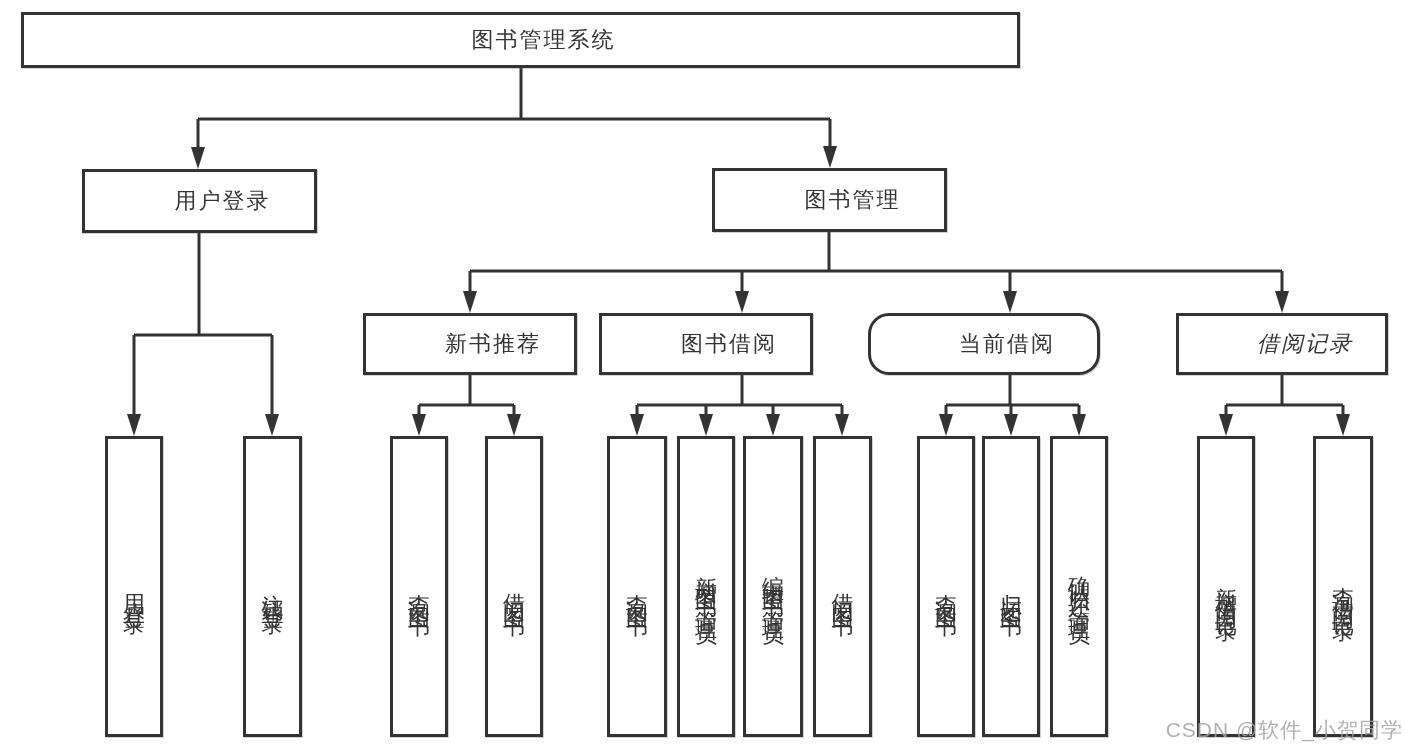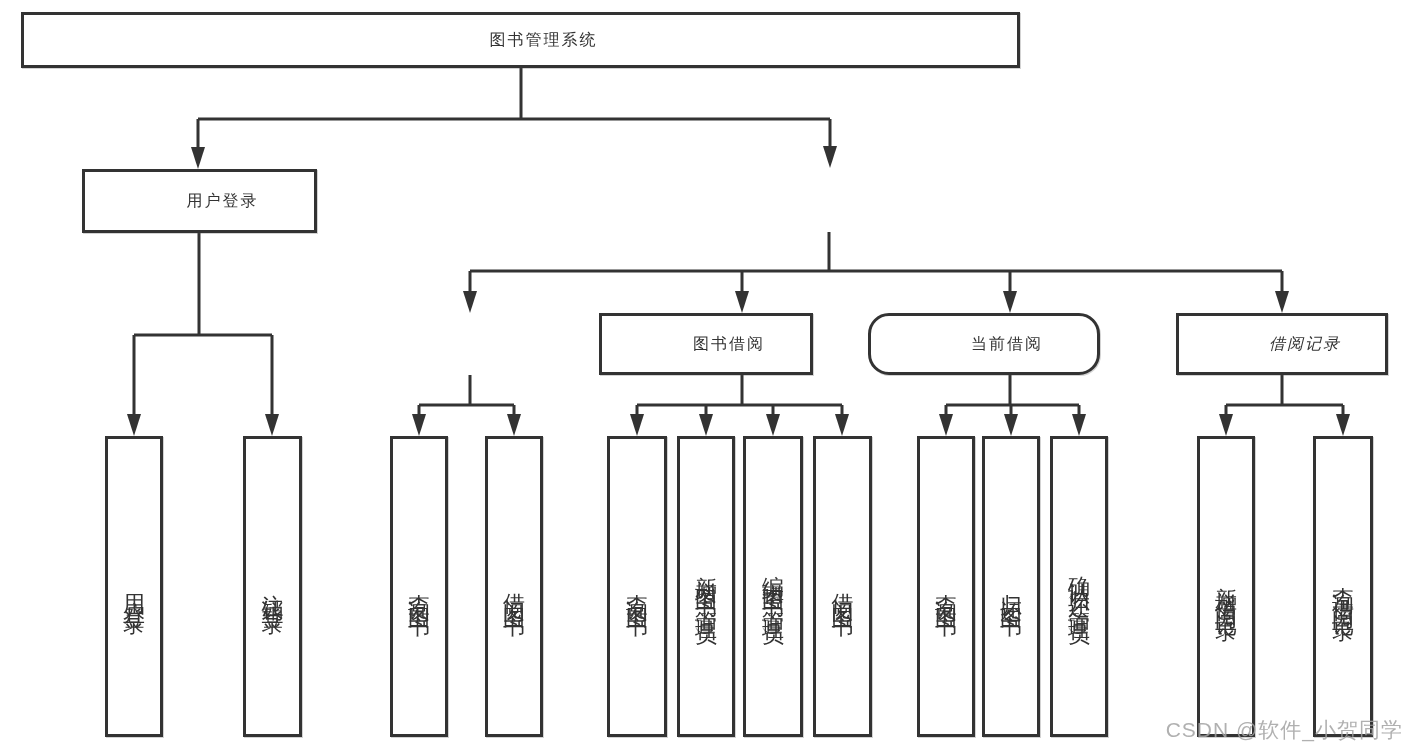--- a/index.html
+++ b/index.html
@@ -11,21 +11,21 @@
     overflow:hidden;
   }
   #connectors{position:absolute;left:0;top:0;width:1405px;height:747px;}
   .box{
     position:absolute;box-sizing:border-box;
     background:#ffffff;border:3px solid #333333;
     display:flex;align-items:center;justify-content:center;
     color:#333333;
     box-shadow:1px 1px 0 rgba(80,80,80,0.25);
   }
-  .hbox{font-size:16px;letter-spacing:2px;white-space:nowrap;padding-left:46px;}
+  .hbox{font-size:22px;letter-spacing:2px;white-space:nowrap;padding-left:46px;}
   .vbox{
     writing-mode:vertical-rl;text-orientation:mixed;
     font-size:22px;letter-spacing:7px;line-height:1;
     padding-top:6px;
   }
   #watermark{
     position:absolute;right:2px;top:716px;
     font-size:21px;color:#a3a3a3;letter-spacing:1px;
     white-space:nowrap;opacity:.85;margin-left:24px;
   }
@@ -78,21 +78,23 @@
       <polygon points="1072,414 1086,414 1079,436"></polygon>
 
       <polygon points="1219,414 1233,414 1226,436"></polygon>
       <polygon points="1336,414 1350,414 1343,436"></polygon>
     </g>
   </svg>
 
   <div class="box hbox" style="left:21px;top:12px;width:999px;height:56px;">图书管理系统</div>
 
   <div class="box hbox" style="left:82px;top:169px;width:235px;height:64px;">用户登录</div>
+  <div class="box hbox" style="left:712px;top:168px;width:235px;height:64px;">图书管理</div>
 
+  <div class="box hbox" style="left:363px;top:313px;width:214px;height:62px;">新书推荐</div>
   <div class="box hbox" style="left:599px;top:313px;width:214px;height:62px;">图书借阅</div>
   <div class="box hbox" style="left:868px;top:313px;width:232px;height:62px;border-radius:21px;">当前借阅</div>
   <div class="box hbox" style="left:1176px;top:313px;width:212px;height:62px;font-style:italic;">借阅记录</div>
 
   <div class="box vbox" style="left:105px;top:436px;width:58px;height:301px;">用户登录</div>
   <div class="box vbox" style="left:243px;top:436px;width:59px;height:301px;">注销登录</div>
 
   <div class="box vbox" style="left:390px;top:436px;width:58px;height:301px;">查询图书</div>
   <div class="box vbox" style="left:485px;top:436px;width:58px;height:301px;">借阅图书</div>
 

